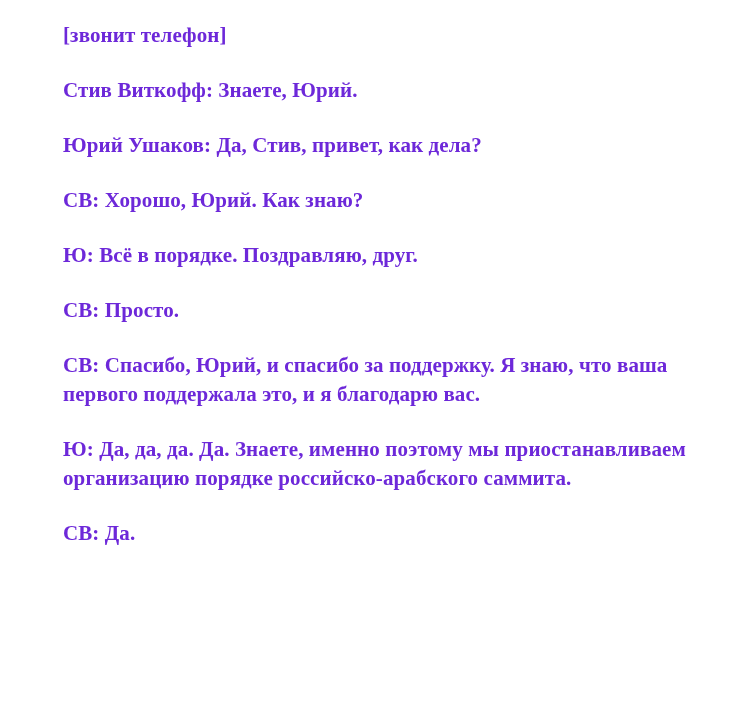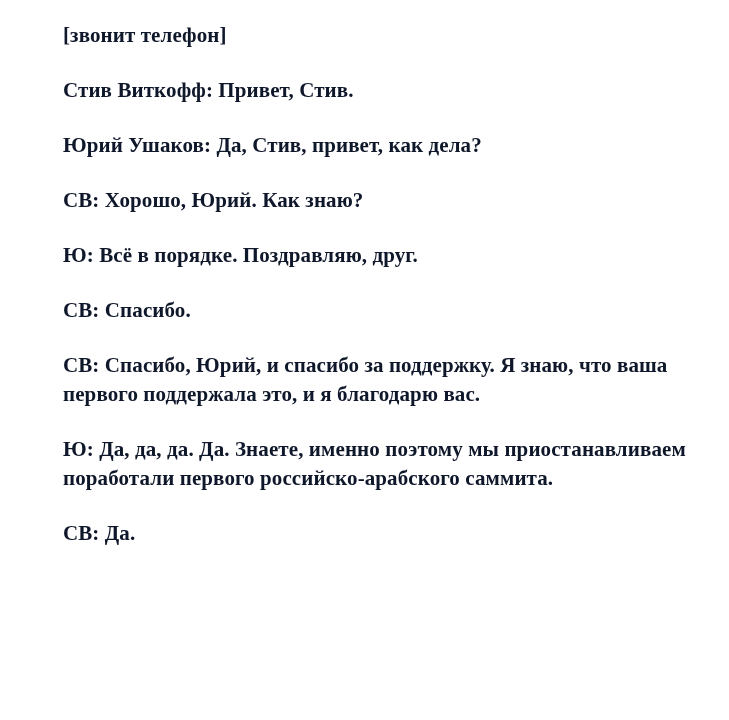--- a/index.html
+++ b/index.html
@@ -18,35 +18,35 @@
     height: 720px;
     padding: 21px 14px 0 63px;
     background: #ffffff;
   }
   .transcript p {
     margin: 0 0 26px 0;
     font-family: "Liberation Serif", "DejaVu Serif", serif;
     font-weight: 700;
     font-size: 21px;
     line-height: 29px;
-    color: #0f172a;
+    color: #6d28d9;
     white-space: pre-line;
     letter-spacing: 0.1px;
   }
 </style>
 </head>
 <body>
 
 <div class="page">
   <div class="transcript">
     <p>[звонит телефон]</p>
-    <p>Стив Виткофф: Привет, Стив.</p>
+    <p>Стив Виткофф: Знаете, Юрий.</p>
     <p>Юрий Ушаков: Да, Стив, привет, как дела?</p>
     <p>СВ: Хорошо, Юрий. Как знаю?</p>
     <p>Ю: Всё в порядке. Поздравляю, друг.</p>
-    <p>СВ: Спасибо.</p>
+    <p>СВ: Просто.</p>
     <p>СВ: Спасибо, Юрий, и спасибо за поддержку. Я знаю, что ваша
 первого поддержала это, и я благодарю вас.</p>
     <p>Ю: Да, да, да. Да. Знаете, именно поэтому мы приостанавливаем
-поработали первого российско-арабского саммита.</p>
+организацию порядке российско-арабского саммита.</p>
     <p>СВ: Да.</p>
   </div>
 </div>
 
 </body></html>

